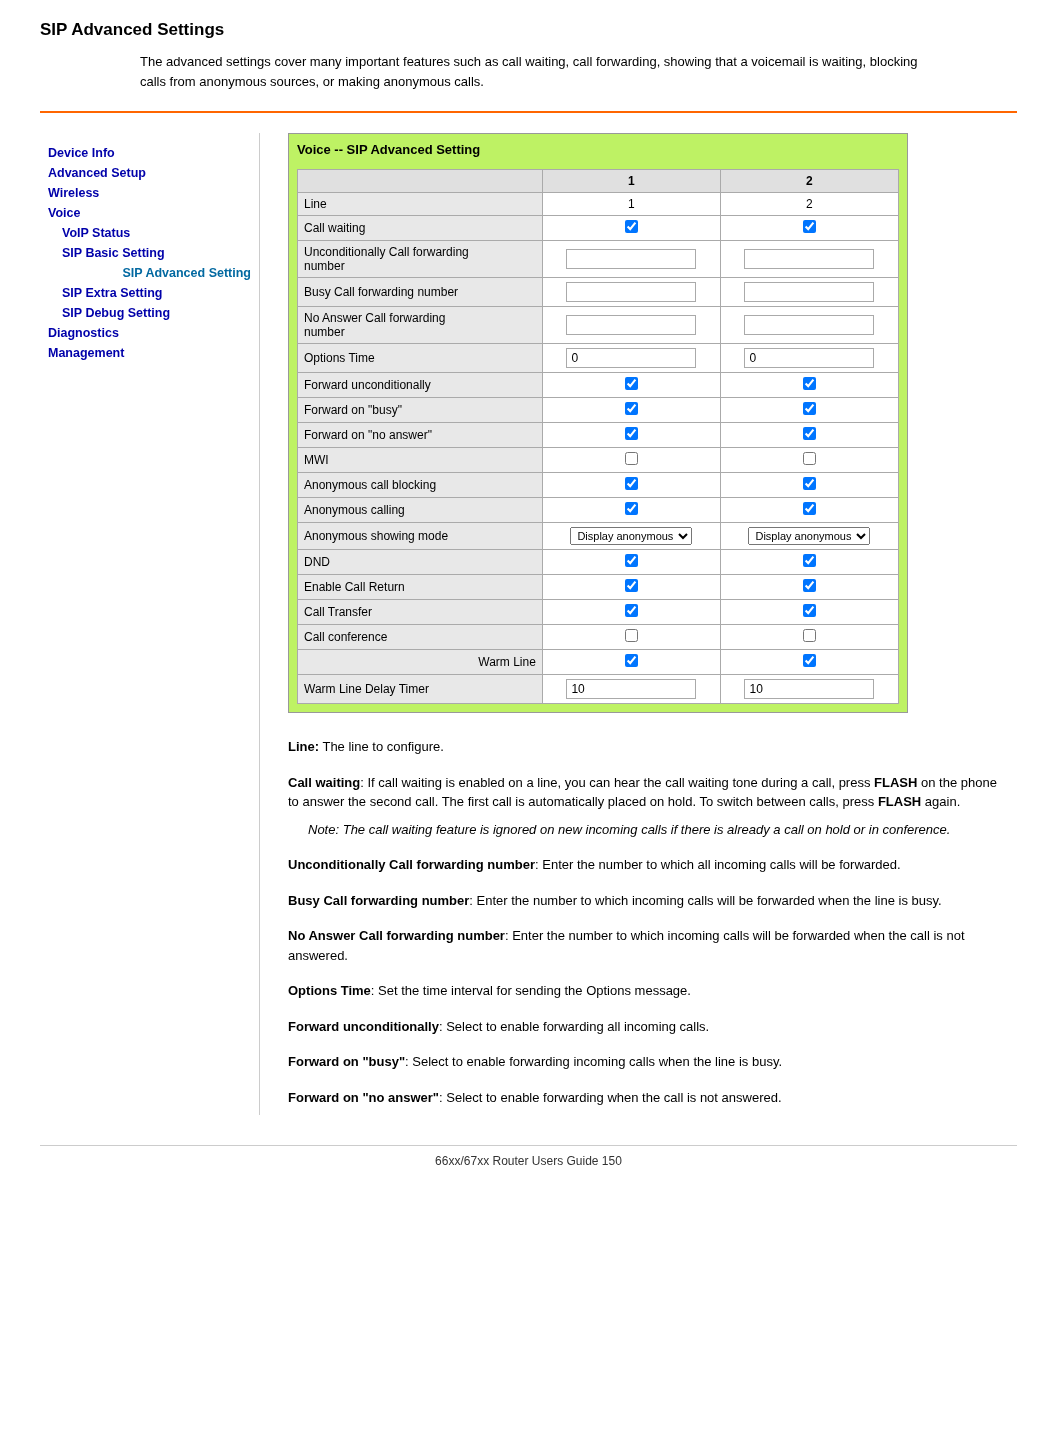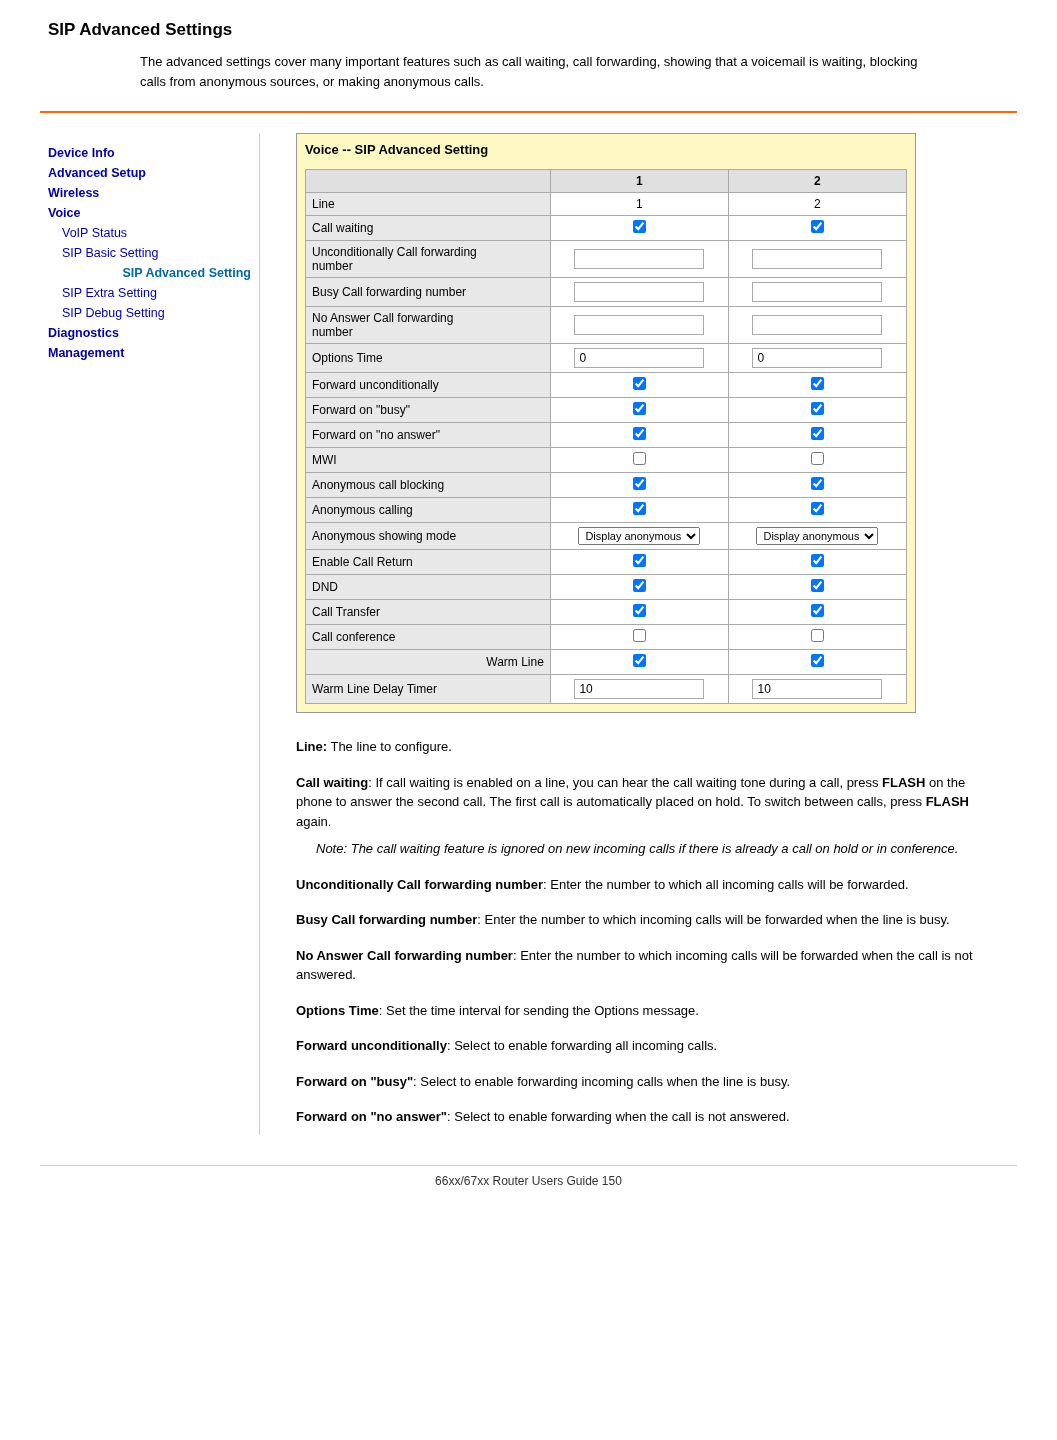--- a/index.html
+++ b/index.html
@@ -14,40 +14,39 @@
 
     .page-container {
       padding: 20px 40px 40px 40px;
     }
 
     .page-title {
       font-size: 17px;
       font-weight: bold;
       margin-bottom: 12px;
       color: #000;
-      margin-left: 8px;
     }
 
     .intro-text {
       margin-left: 100px;
       margin-bottom: 20px;
       font-size: 13px;
       line-height: 1.5;
       max-width: 800px;
     }
 
     .divider-line {
       border: none;
       border-top: 2px solid #f60;
       margin-bottom: 20px;
     }
 
     .content-area {
       display: flex;
-      gap: 16px;
+      gap: 8px;
     }
 
     
     .sidebar {
       width: 220px;
       flex-shrink: 0;
       padding: 10px 0;
       border-right: 1px solid #ccc;
     }
 
@@ -66,32 +65,33 @@
       text-align: right;
     }
 
     .sidebar-item.level1 {
       padding-left: 8px;
       font-weight: bold;
     }
 
     .sidebar-item.level2 {
       padding-left: 22px;
+      font-weight: bold;
     }
 
     
     .main-content {
       flex: 1;
       padding: 0 20px;
     }
 
     
     .settings-panel {
       border: 1px solid #999;
-      background: #fef9c3;
+      background: #bef264;
       padding: 8px;
       max-width: 620px;
     }
 
     .settings-title {
       font-size: 13px;
       font-weight: bold;
       margin-bottom: 8px;
       padding-bottom: 4px;
       color: #000;
@@ -281,26 +281,26 @@
                 <td style="white-space: pre-wrap; margin-left: 16px;">Anonymous calling</td>
                 <td class="checkbox-cell"><input type="checkbox" checked="" style=""></td>
                 <td class="checkbox-cell"><input type="checkbox" checked="" style=""></td>
               </tr>
               <tr>
                 <td style="white-space: pre-wrap;">Anonymous showing mode</td>
                 <td><select><option>Display anonymous</option></select></td>
                 <td><select><option>Display anonymous</option></select></td>
               </tr>
               <tr>
+                <td style="white-space: pre-wrap;">DND</td>
+                <td class="checkbox-cell"><input type="checkbox" checked="" style=""></td>
+                <td class="checkbox-cell"><input type="checkbox" checked="" style=""></td>
+              </tr>
+              <tr>
                 <td style="white-space: pre-wrap;">Enable Call Return</td>
-                <td class="checkbox-cell"><input type="checkbox" checked="" style=""></td>
-                <td class="checkbox-cell"><input type="checkbox" checked="" style=""></td>
-              </tr>
-              <tr>
-                <td style="white-space: pre-wrap;">DND</td>
                 <td class="checkbox-cell"><input type="checkbox" checked="" style=""></td>
                 <td class="checkbox-cell"><input type="checkbox" checked="" style=""></td>
               </tr>
               <tr>
                 <td style="white-space: pre-wrap;">Call Transfer</td>
                 <td class="checkbox-cell"><input type="checkbox" checked="" style=""></td>
                 <td class="checkbox-cell"><input type="checkbox" checked="" style=""></td>
               </tr>
               <tr>
                 <td style="white-space: pre-wrap;">Call conference</td>

